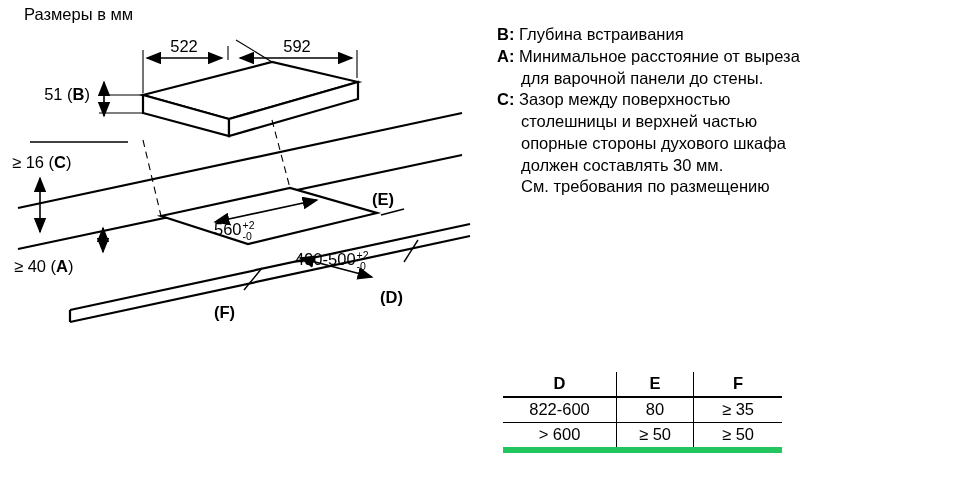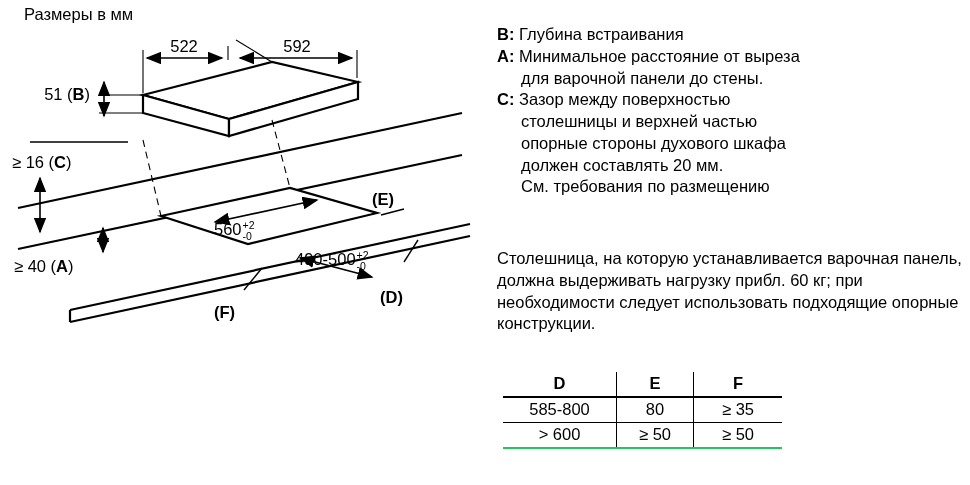--- a/index.html
+++ b/index.html
@@ -114,21 +114,21 @@
   table.dims th:nth-child(2),
   table.dims td:nth-child(2) {
     width: 68px;
     border-right: 1px solid #000;
   }
   table.dims th:nth-child(3),
   table.dims td:nth-child(3) {
     width: 80px;
   }
   table.dims tr.last td {
-    border-bottom: 2px solid #22c55e;
+    border-bottom: 6px solid #22c55e;
   }
 
   .sup-sub {
     display: inline-flex;
     flex-direction: column;
     vertical-align: middle;
     line-height: 1;
     font-size: 10.5px;
     margin-left: 1px;
     position: relative;
@@ -272,39 +272,38 @@
         <span class="key">A</span><span class="key">:</span>
         <span class="legend-text">Минимальное расстояние от выреза</span>
         <span class="legend-indent">для варочной панели до стены.</span>
       </div>
 
       <div class="legend-row">
         <span class="key">C</span><span class="key">:</span>
         <span class="legend-text">Зазор между поверхностью</span>
         <span class="legend-indent">столешницы и верхней частью</span>
         <span class="legend-indent">опорные стороны духового шкафа</span>
-        <span class="legend-indent">должен составлять 20 мм.</span>
+        <span class="legend-indent">должен составлять 30 мм.</span>
         <span class="legend-indent">См. требования по размещению</span>
       </div>
     </div>
 
-    <div class="paragraph">Столешница, на которую устанавливается варочная панель, должна выдерживать нагрузку прибл. 60 кг; при необходимости следует использовать подходящие опорные конструкции.</div>
 
     <div class="table-wrap">
       <table class="dims">
         <thead>
           <tr>
             <th>D</th>
             <th>E</th>
             <th>F</th>
           </tr>
         </thead>
         <tbody>
           <tr>
-            <td>585-800</td>
+            <td>822-600</td>
             <td>80</td>
             <td>≥ 35</td>
           </tr>
           <tr class="last">
             <td>&gt; 600</td>
             <td>≥ 50</td>
             <td>≥ 50</td>
           </tr>
         </tbody>
       </table>

